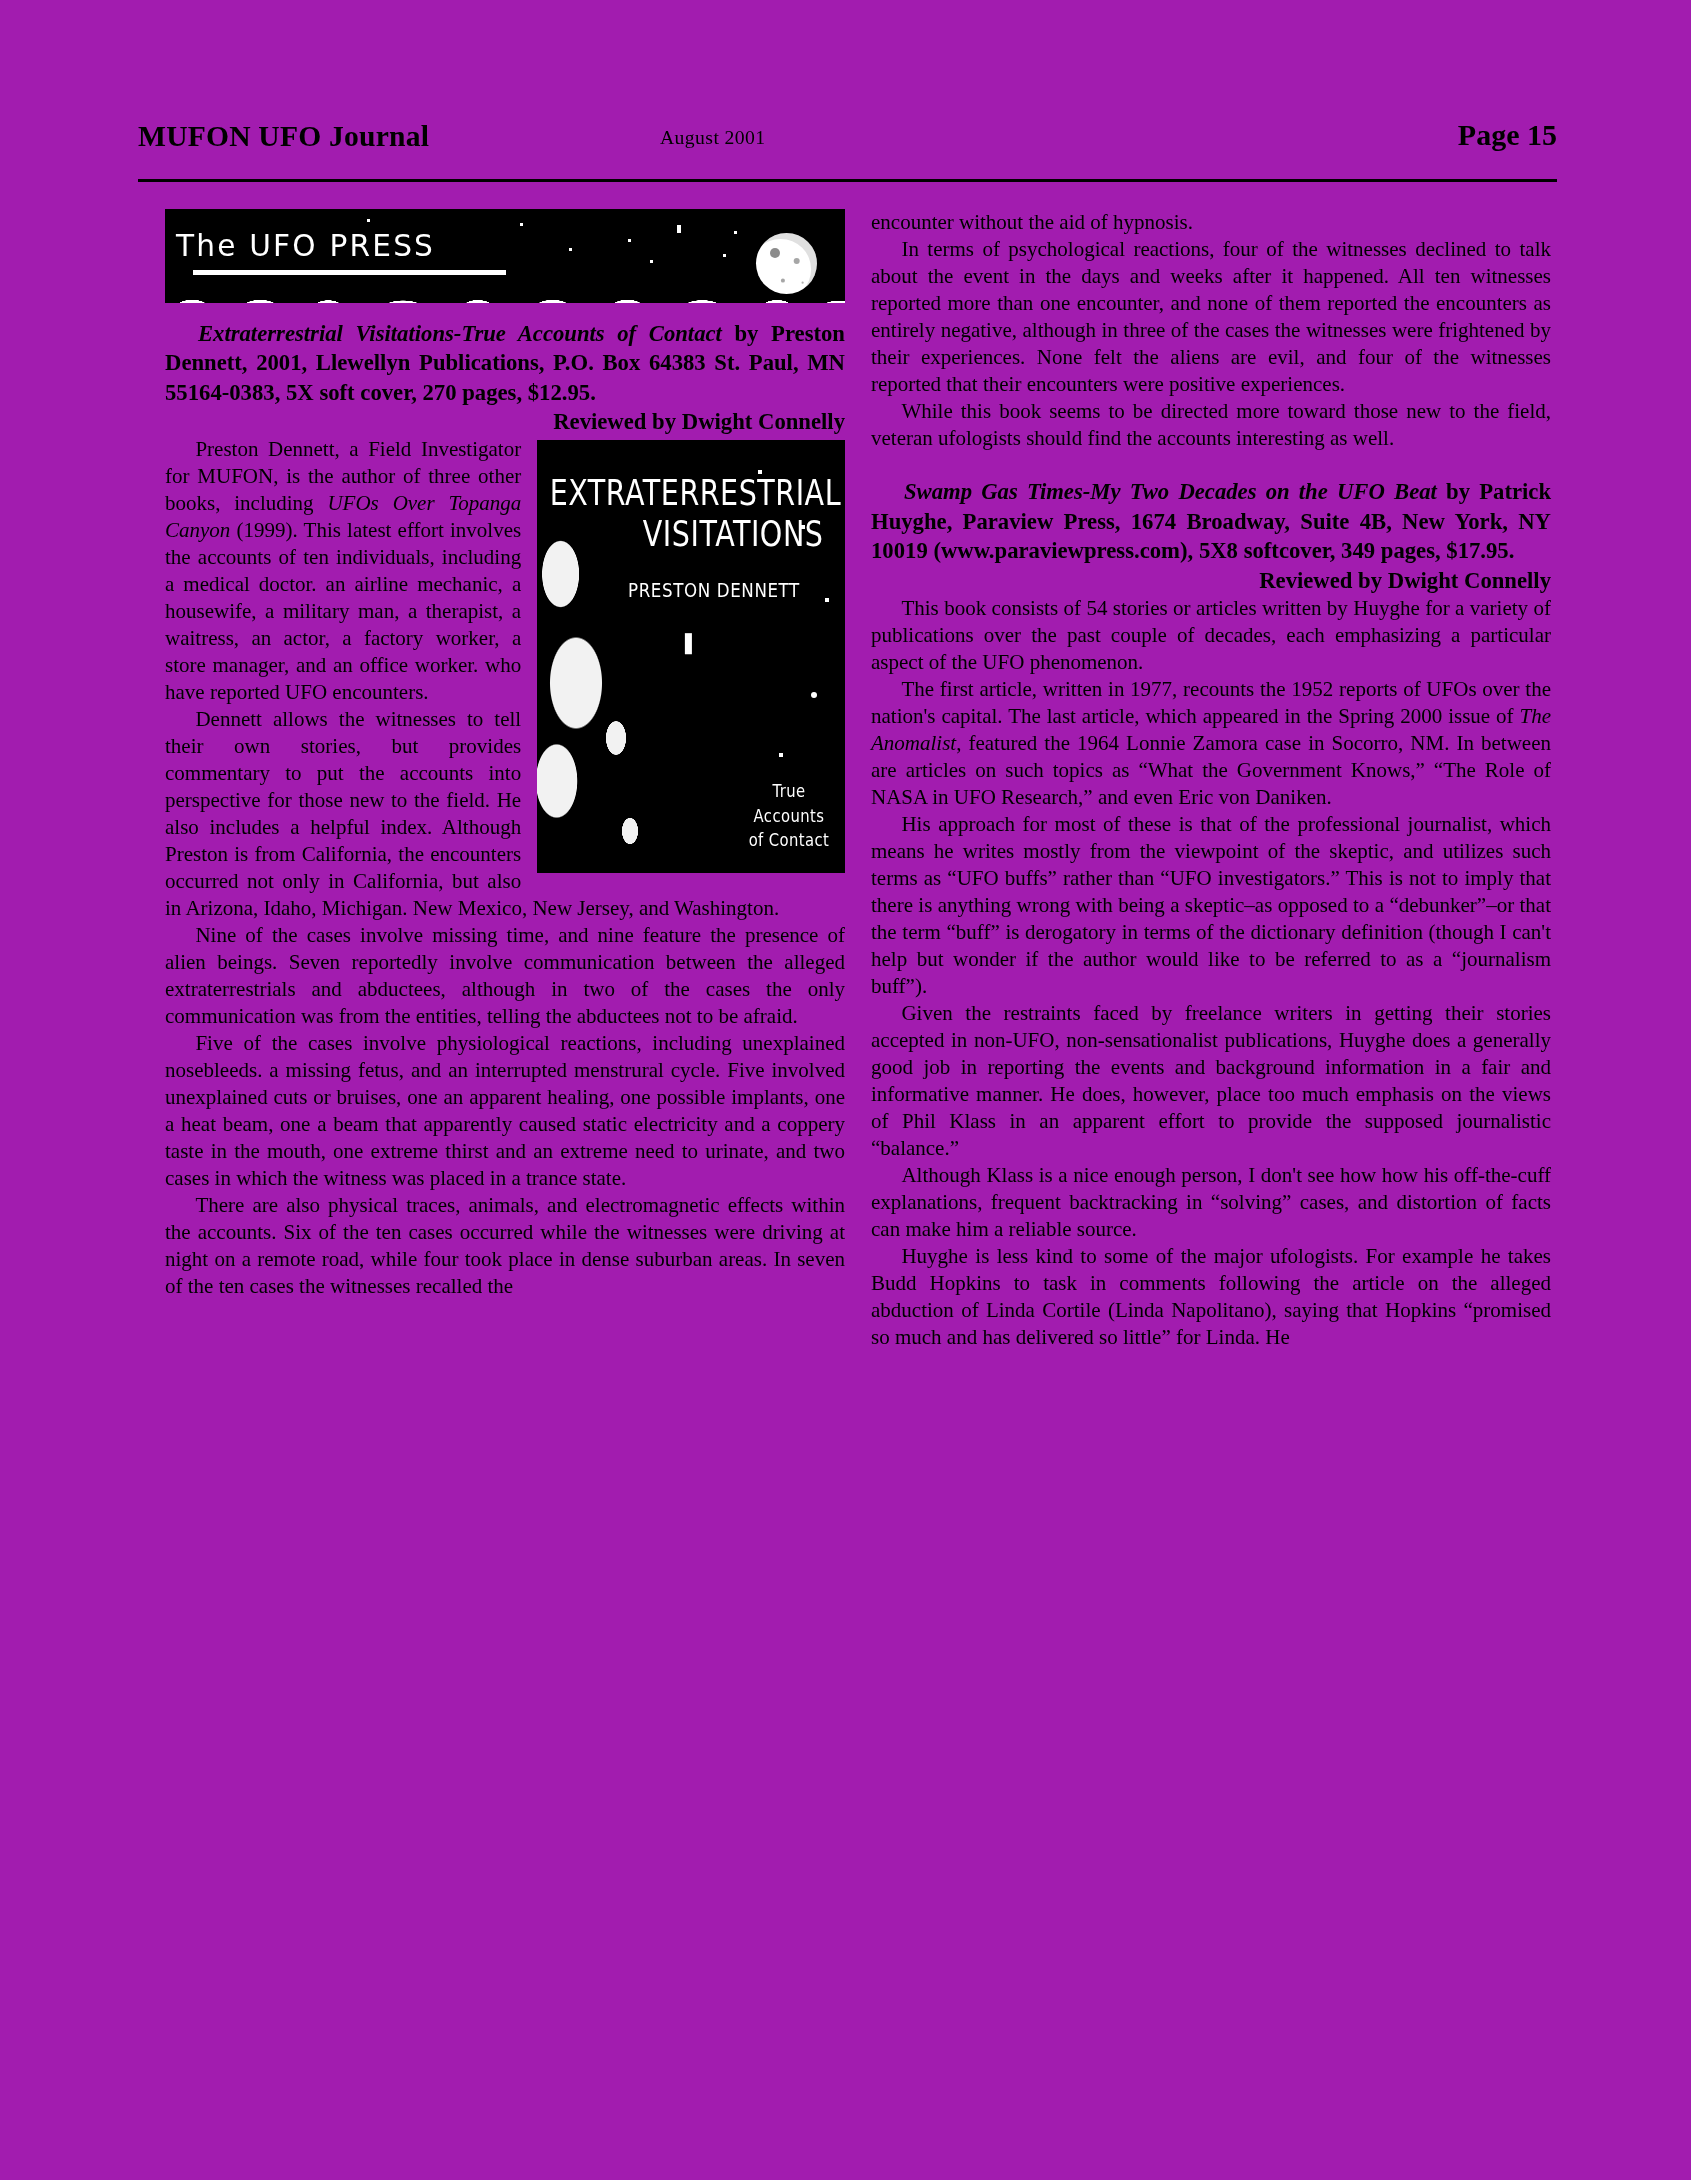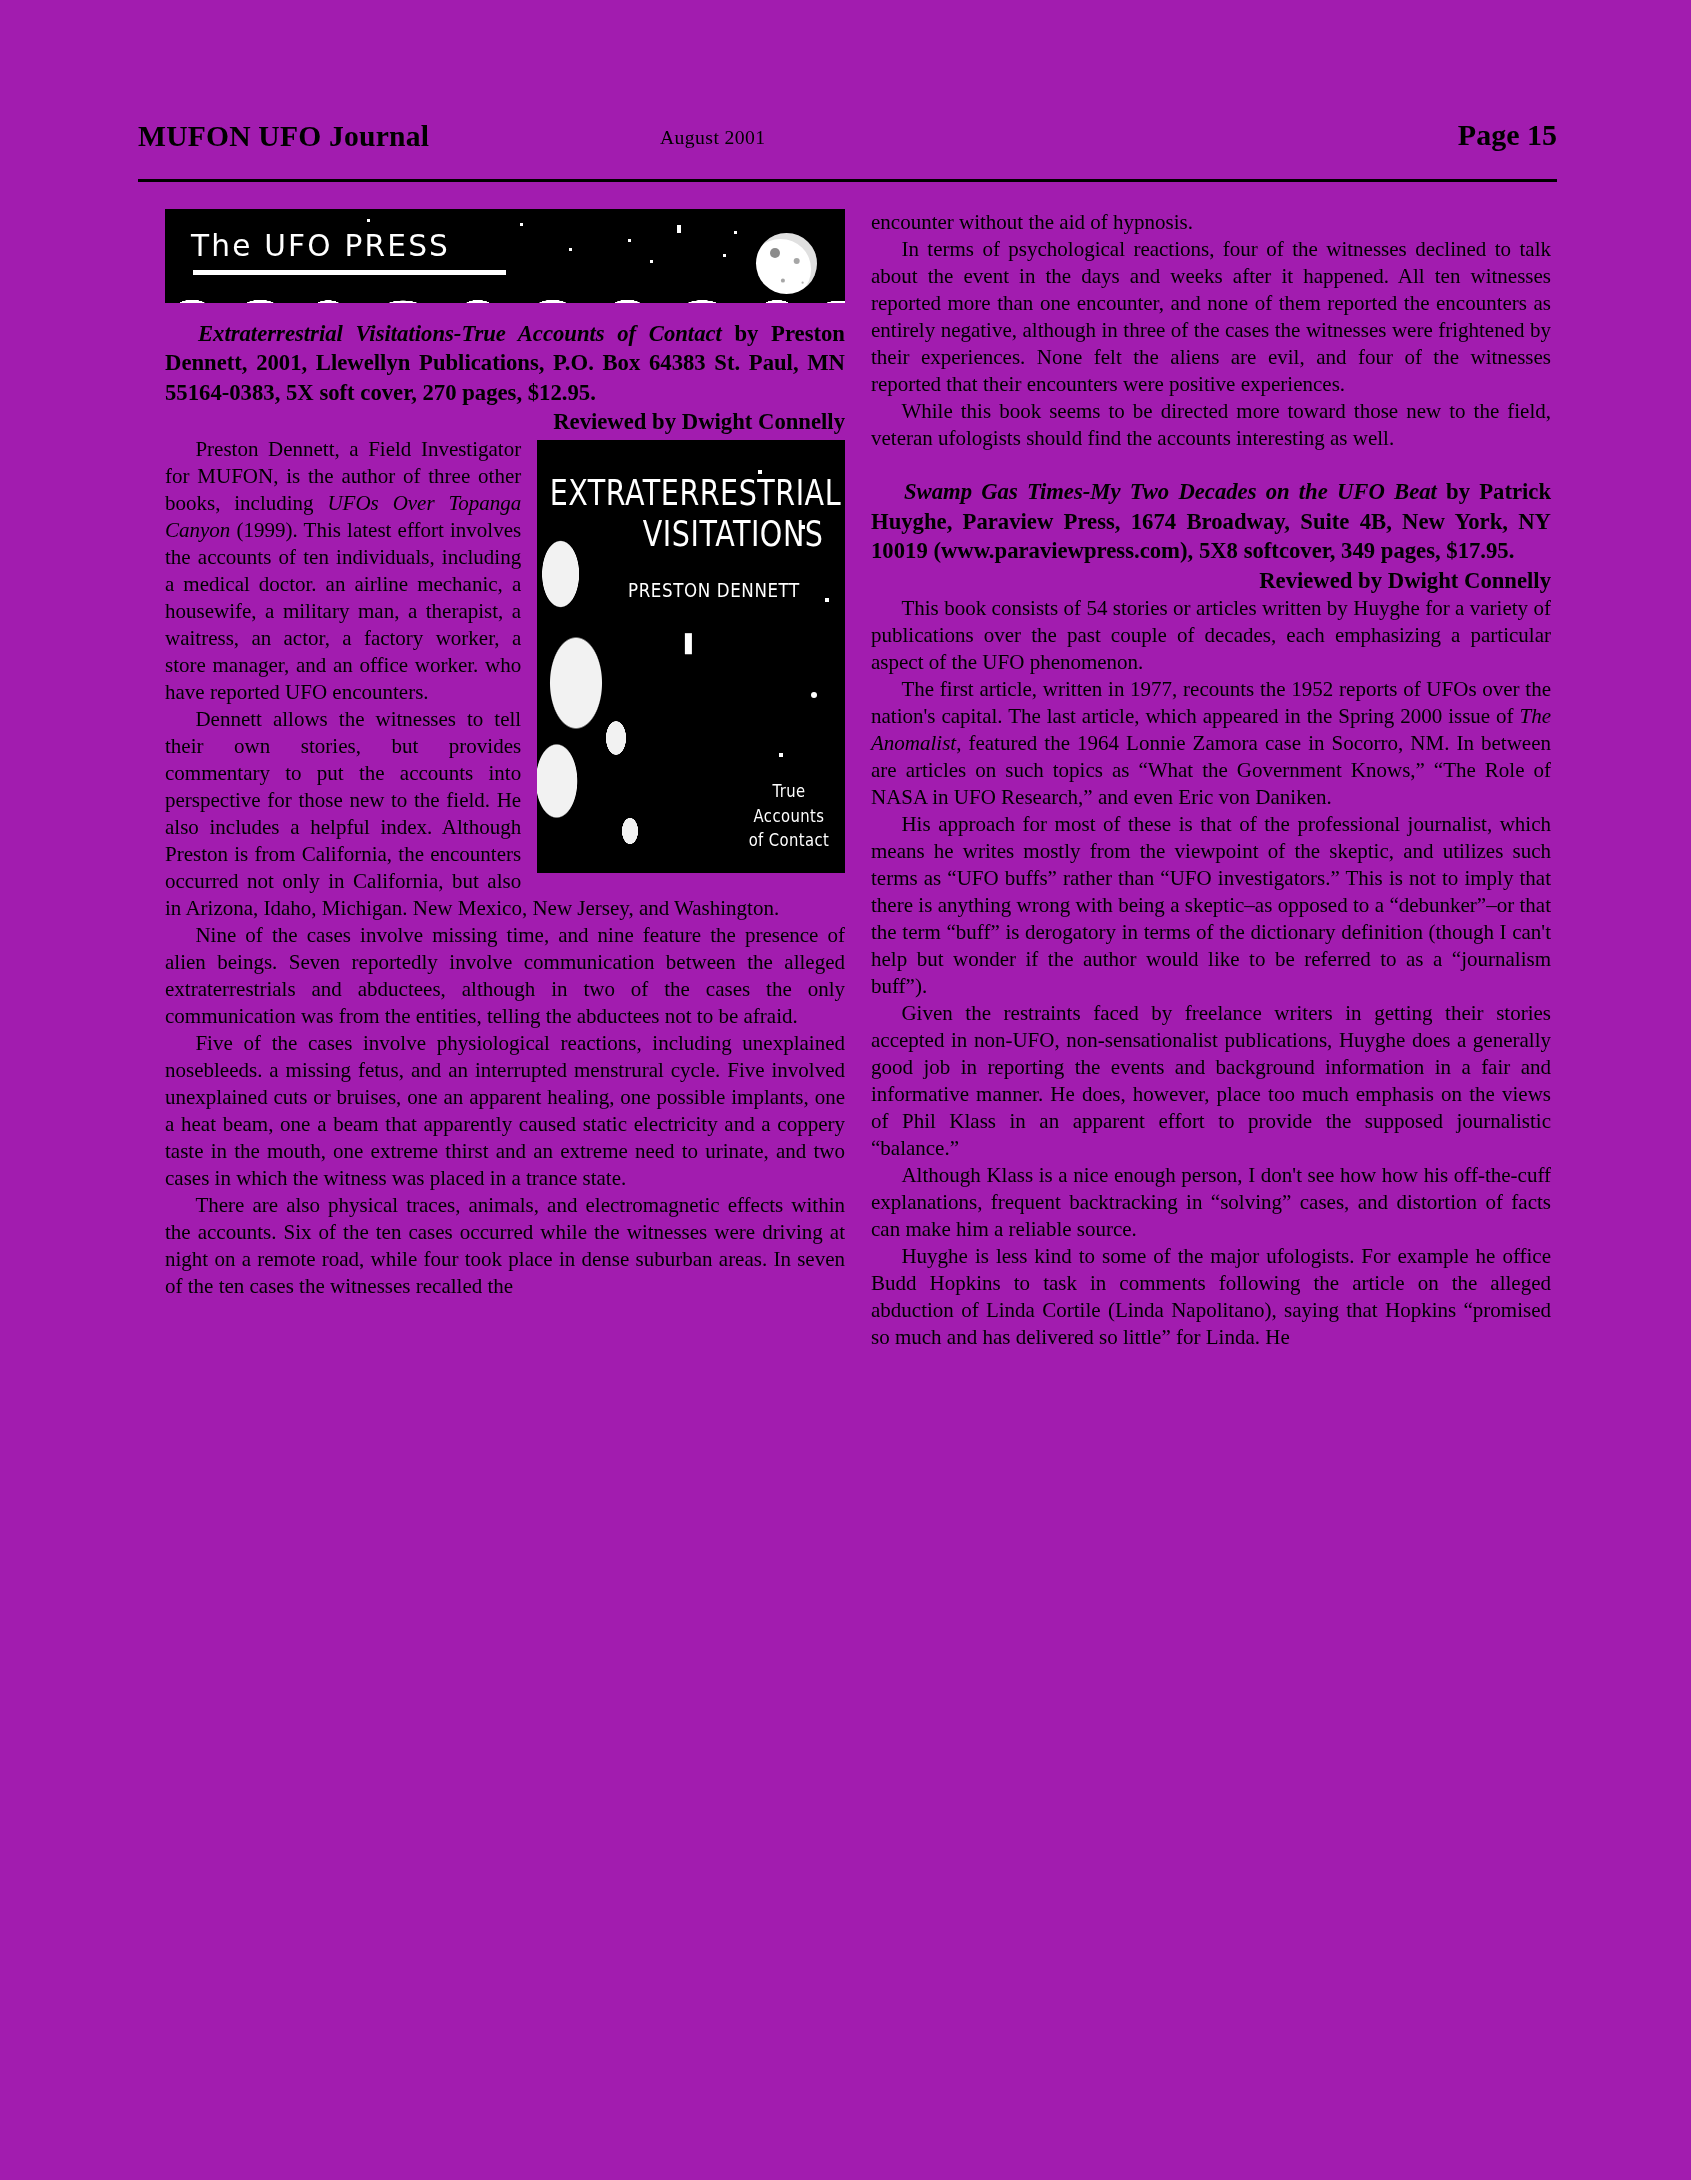--- a/index.html
+++ b/index.html
@@ -104,21 +104,21 @@
   .press-banner {
     position: relative;
     width: 680px;
     height: 94px;
     margin: 0 0 15.8px 0;
     background: #000000;
     overflow: hidden;
   }
   .press-banner .banner-title {
     position: absolute;
-    left: 26px;
+    left: 11px;
     top: 17.7px;
     color: #ffffff;
     font-family: "DejaVu Sans", sans-serif;
     font-size: 29.6px;
     letter-spacing: 2.2px;
     font-weight: normal;
   }
   .press-banner .banner-underline {
     position: absolute;
     left: 27.6px;
@@ -323,17 +323,17 @@
 
     <p class="book-head"><i>Swamp Gas Times-My Two Decades on the UFO Beat</i><span> by Patrick Huyghe, Paraview Press, 1674 Broadway, Suite 4B, New York, NY 10019 (www.paraviewpress.com), 5X8 softcover, 349 pages, $17.95.</span></p>
 
     <p class="center-head">Reviewed by Dwight Connelly</p>
 
     <p>This book consists of  54 stories or articles written by Huyghe for a variety of publications over the past couple of decades, each emphasizing a particular aspect of the UFO phenomenon.</p>
     <p>The first article, written in 1977, recounts the 1952 reports of UFOs over the nation's capital.  The last article, which appeared in the Spring 2000 issue of <i>The Anomalist</i>, featured the 1964 Lonnie Zamora case in Socorro, NM. In between are articles on such topics as “What the Government Knows,” “The Role of NASA in UFO Research,” and even Eric von Daniken.</p>
     <p>His approach for most of these is that of the professional journalist, which means he writes mostly from the viewpoint of the skeptic, and utilizes such terms as “UFO buffs”  rather than “UFO investigators.” This is not to imply that there is anything wrong with being a skeptic–as opposed to a “debunker”–or that the term “buff” is derogatory in terms of the dictionary definition (though I can't help but wonder if the author would like to be referred to as a “journalism buff”).</p>
     <p>Given the restraints faced by freelance writers in getting their stories accepted in non-UFO, non-sensationalist publications, Huyghe does a generally good job in reporting the events and background information in a fair and informative manner.  He does, however, place too much emphasis on the views of Phil Klass in an apparent effort to provide the supposed journalistic “balance.”</p>
     <p>Although Klass is a nice enough person, I don't see how how his off-the-cuff explanations, frequent backtracking in “solving” cases, and distortion of facts can make him a reliable source.</p>
-    <p>Huyghe is less kind to some of the major ufologists. For example he office Budd Hopkins to task in comments following the article on the alleged abduction of Linda Cortile (Linda Napolitano), saying that Hopkins “promised so much and has delivered so little” for Linda.  He</p>
+    <p>Huyghe is less kind to some of the major ufologists. For example he takes Budd Hopkins to task in comments following the article on the alleged abduction of Linda Cortile (Linda Napolitano), saying that Hopkins “promised so much and has delivered so little” for Linda.  He</p>
   </div>
 
 </div>
 
 
 </body></html>

